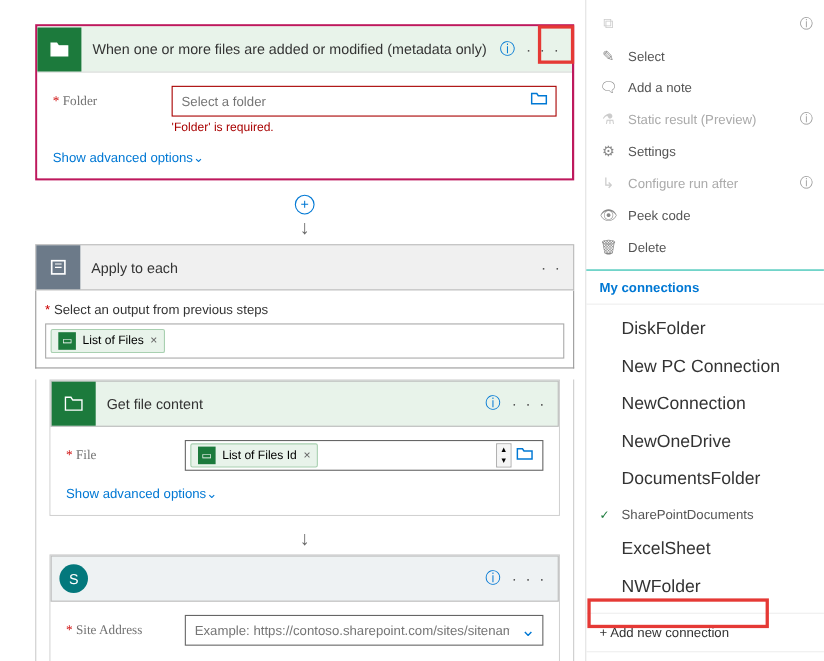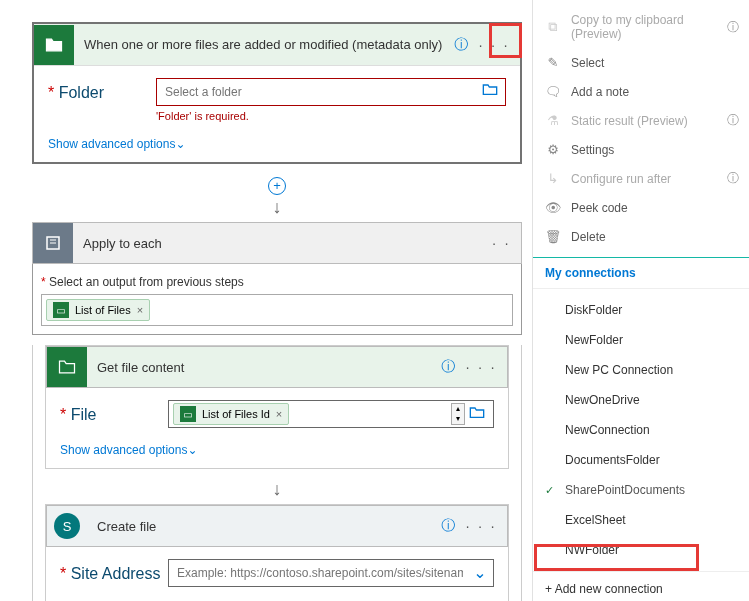--- a/index.html
+++ b/index.html
@@ -2,37 +2,37 @@
 <html><head>
 <meta charset="utf-8">
 <style>
 * { box-sizing: border-box; margin: 0; padding: 0; font-family: 'Segoe UI', Arial, sans-serif; }
 body { background: #fff; width: 749px; height: 601px; overflow: hidden; position: relative; }
 .main { display: flex; height: 100%; }
 .left { flex: 1; padding: 22px 0 0 32px; position: relative; }
 .right { width: 217px; border-left: 1px solid #e1e1e1; background: #fff; font-size: 12px; }
 
 .card { border: 1px solid #ccc; margin-bottom: 6px; background: #fff; }
-.card.green { border: 2px solid #737373; }
+.card.green { border: 2px solid #be185d; }
 .card-head { display: flex; align-items: center; padding: 0; height: 42px; background: #f2f8f4; border-bottom: 1px solid #ddd; position: relative; }
 .card-head.green { background: #e8f3ea; }
 .card-head.gray { background: #f0f0f0; }
 .card-head.gray2 { background: #eef2f3; }
 .ico { width: 40px; height: 40px; display: flex; align-items: center; justify-content: center; color: #fff; font-size: 18px; }
 .ico.green { background: #1c7a3c; }
 .ico.gray { background: #6c7a89; }
 .ico.teal { background: #03787c; border-radius: 50%; width: 26px; height: 26px; margin: 0 7px; font-size: 13px; }
 .card-title { flex: 1; font-size: 13px; padding-left: 10px; color: #333; }
 .card-actions { display: flex; align-items: center; gap: 10px; padding-right: 10px; }
 .help-ic { color: #0078d4; font-size: 14px; cursor: pointer; }
 .dots { font-size: 14px; color: #555; cursor: pointer; letter-spacing: 2px; }
 
 .card-body { padding: 12px 14px 10px 14px; background: #fff; }
 .row { display: flex; align-items: flex-start; margin-bottom: 12px; }
-.row label { width: 108px; font-size: 16px; color: #0c4a6e; padding-top: 6px; }
+.row label { width: 108px; font-size: 12px; color: #737373; padding-top: 6px; font-family: Liberation Serif, serif; }
 .row .req::before { content: "* "; color: #c00; }
 .field-wrap { flex: 1; position: relative; }
 .field { width: 100%; height: 28px; border: 1px solid #666; padding: 0 30px 0 8px; font-size: 12px; color: #666; background: #fff; }
 .field.err { border: 1px solid #a80000; }
 .err-txt { color: #a80000; font-size: 11px; margin-top: 4px; }
 .folder-btn, .picker-btn, .dd-btn { position: absolute; right: 4px; top: 4px; color: #0078d4; font-size: 14px; cursor: pointer; width: 20px; text-align: center; }
 .stepper { position: absolute; right: 28px; top: 2px; display: flex; flex-direction: column; font-size: 8px; line-height: 10px; border: 1px solid #aaa; }
 .stepper span { width: 12px; text-align: center; cursor: pointer; background: #f5f5f5; }
 
 .adv { color: #0078d4; font-size: 12px; cursor: pointer; display: inline-flex; align-items: center; gap: 0; }
@@ -59,21 +59,21 @@
 
 .menu-sec { padding: 6px 0; }
 .menu-item { display: flex; align-items: center; gap: 10px; padding: 7px 12px; color: #555; font-size: 12px; cursor: pointer; position: relative; }
 .menu-item .mi { width: 16px; text-align: center; color: #888; font-size: 13px; }
 .menu-item .inf { position: absolute; right: 10px; color: #999; font-size: 12px; }
 .menu-item.disabled { color: #aaa; }
 .menu-item.disabled .mi { color: #ccc; }
 .menu-hdr { color: #0078d4; font-weight: 600; font-size: 12px; padding: 8px 12px; border-top: 1px solid #14b8a6; border-bottom: 1px solid #eee; }
 .menu-item.sel::before { content: "✓"; position: absolute; left: 12px; color: #1c7a3c; font-size: 11px; }
 .menu-item.sel { padding-left: 32px; }
-.conn-item { padding: 8px 12px 8px 32px; font-size: 12px; color: #333; cursor: pointer; }
+.conn-item { padding: 8px 12px 8px 32px; font-size: 16px; color: #333; cursor: pointer; }
 .addconn { border-top: 1px solid #eee; border-bottom: 1px solid #eee; padding: 10px 12px; font-size: 12px; color: #333; cursor: pointer; }
 
 .apply { margin-top: 0; }
 .apply .card-head { border: 1px solid #bbb; justify-content: space-between; }
 .apply .ico.gray { margin: 0; }
 
 svg { display: block; }
 </style>
 </head>
 <body>
@@ -184,21 +184,20 @@
                 <span class="chev"></span>
               </div>
       </div>
     </div>
 
     <div class="arrow">↓</div>
 
     <div class="card">
       <div class="card-head gray2">
         <div class="ico teal">S</div>
-        <div class="card-title">Create file</div>
         <div class="card-actions">
           <span class="help-ic">ⓘ</span>
           <span class="dots">· · ·</span>
         </div>
       </div>
       <div class="card-body">
         <div class="row">
           <label class="req">Site Address</label>
           <div class="field-wrap">
             <input class="field" placeholder="Example: https://contoso.sharepoint.com/sites/sitename." style="">
@@ -211,21 +210,20 @@
 
   </div>
 </div>
 
 </div>
 
 <div class="right">
   <div class="menu-sec">
     <div class="menu-item disabled">
           <span class="mi">⧉</span>
-          <span>Copy to my clipboard (Preview)</span>
           <span class="inf">ⓘ</span>
         </div>
     <div class="menu-item">
           <span class="mi">✎</span>
           <span>Select</span>
         </div>
     <div class="menu-item">
           <span class="mi">🗨</span>
           <span>Add a note</span>
         </div>
@@ -248,24 +246,23 @@
           <span>Peek code</span>
         </div>
     <div class="menu-item">
           <span class="mi">🗑</span>
           <span>Delete</span>
         </div>
   </div>
   <div class="menu-hdr">My connections</div>
   <div class="menu-sec" id="conns">
         <div class="conn-item">DiskFolder</div>
-        <div class="conn-item">NewFolder</div>
         <div class="conn-item">New PC Connection</div>
+        <div class="conn-item">NewConnection</div>
         <div class="conn-item">NewOneDrive</div>
-        <div class="conn-item">NewConnection</div>
         <div class="conn-item">DocumentsFolder</div>
         <div class="menu-item sel" style="padding: 8px 12px 8px 32px; font-size: 12px;">SharePointDocuments</div>
         <div class="conn-item">ExcelSheet</div>
         <div class="conn-item">NWFolder</div>
       </div>
   <div class="addconn">+ Add new connection</div>
 </div>
 
 </div>
 

